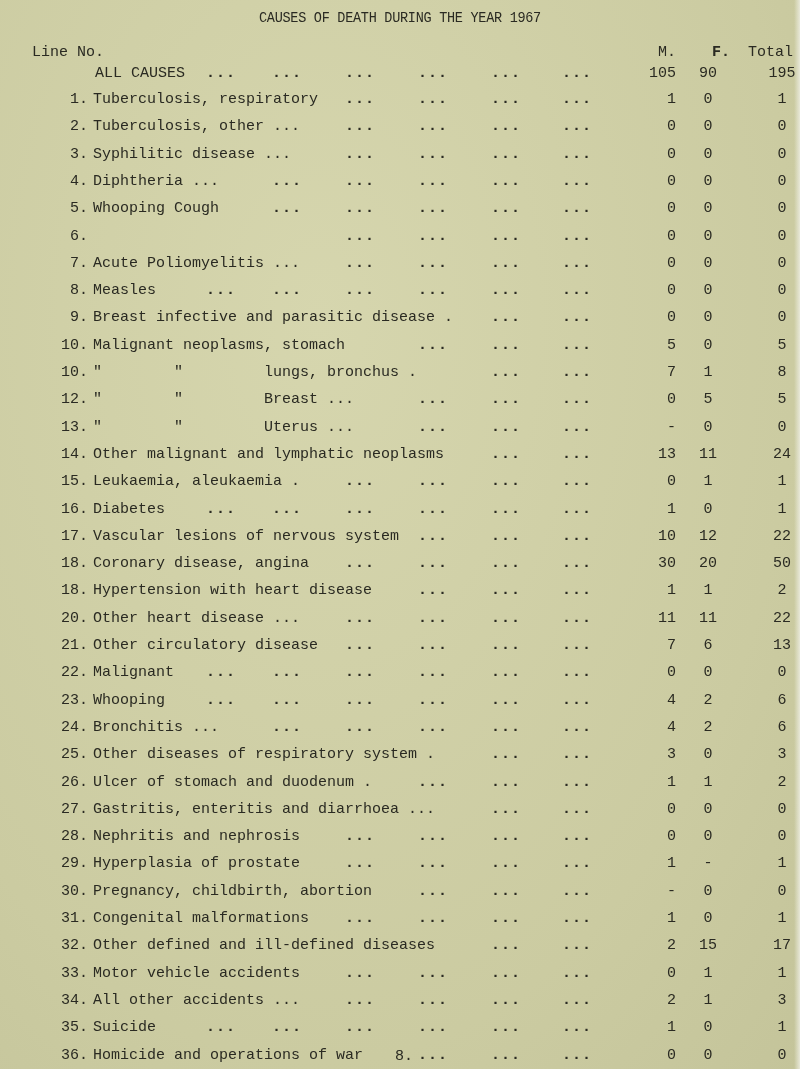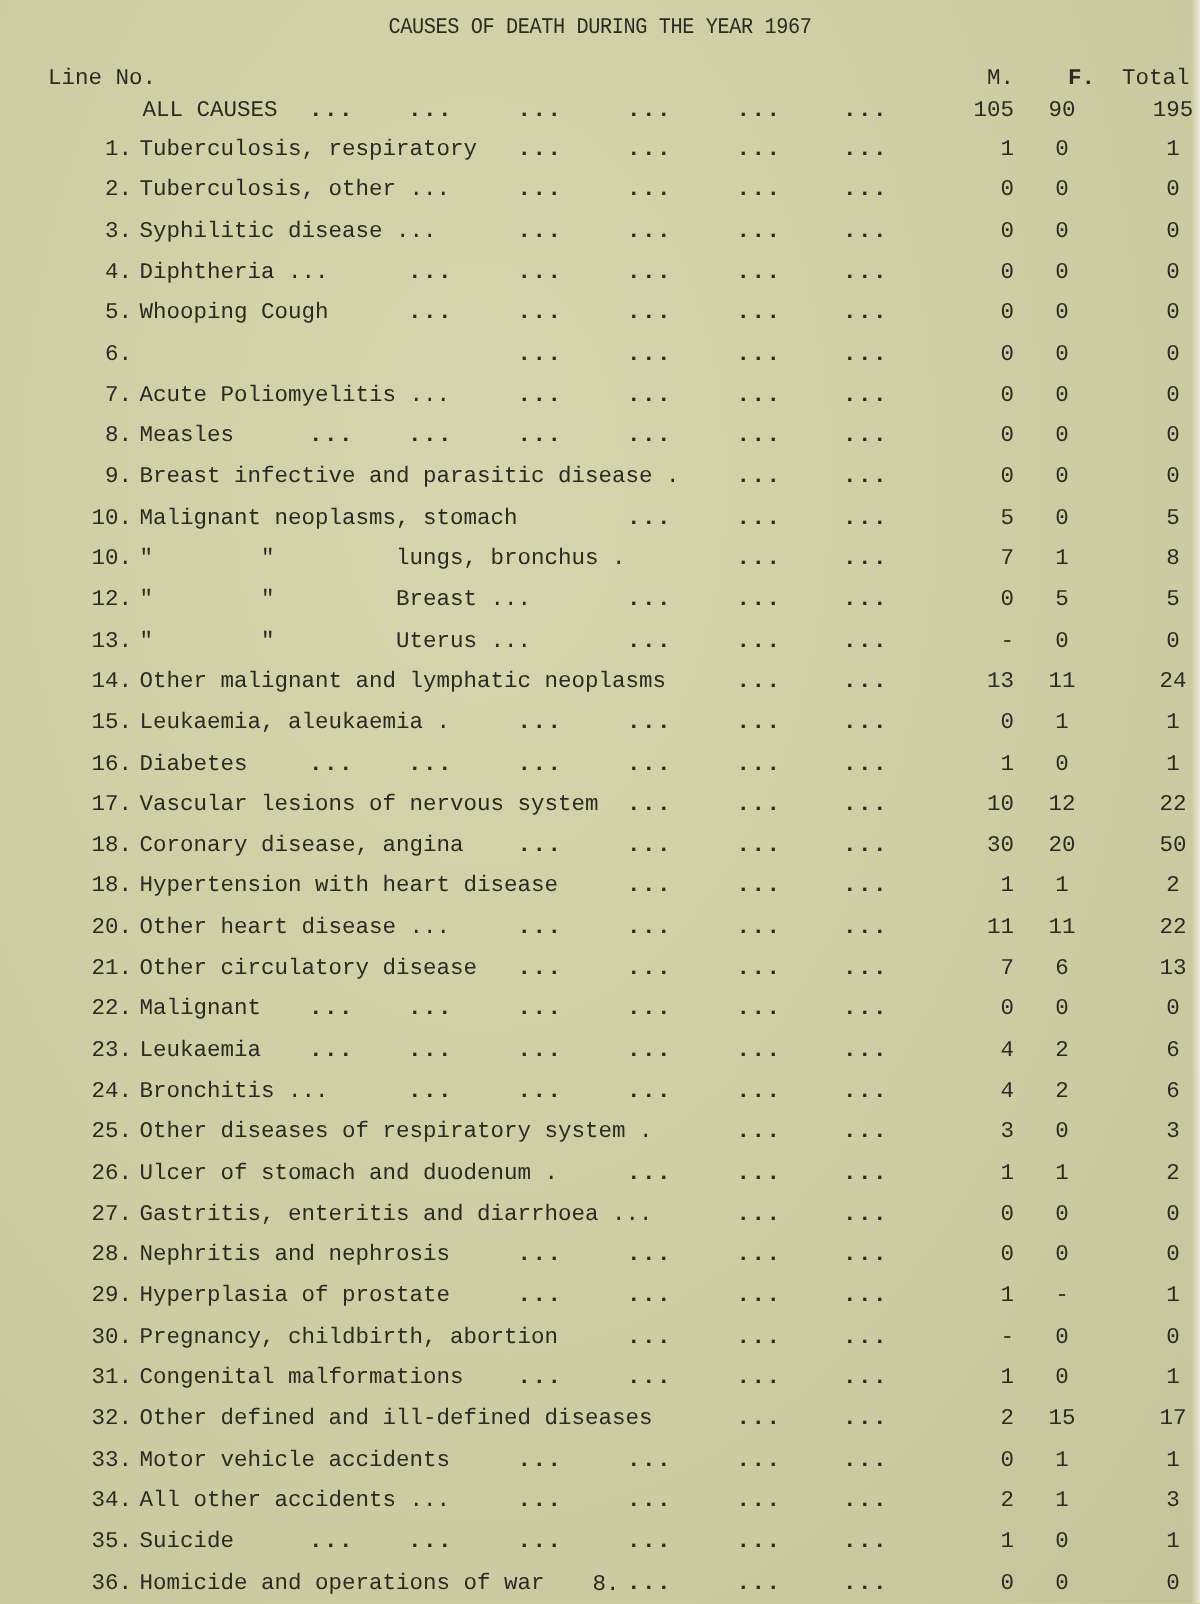--- a/index.html
+++ b/index.html
@@ -349,21 +349,21 @@
       <div class="row" style="top: 687.6px;">
         <div class="dots">
           <span style="left: 206px;">...</span>
           <span style="left: 272px;">...</span>
           <span style="left: 345px;">...</span>
           <span style="left: 418px;">...</span>
           <span style="left: 491px;">...</span>
           <span style="left: 562px;">...</span>
         </div>
         <span class="num">23.</span>
-        <span class="lab">Leukaemia</span>
+        <span class="lab">Whooping</span>
         <span class="m">4</span>
         <span class="f">2</span>
         <span class="t">6</span>
       </div>
       <div class="row" style="top: 714.9px;">
         <div class="dots">
           <span style="left: 272px;">...</span>
           <span style="left: 345px;">...</span>
           <span style="left: 418px;">...</span>
           <span style="left: 491px;">...</span>

